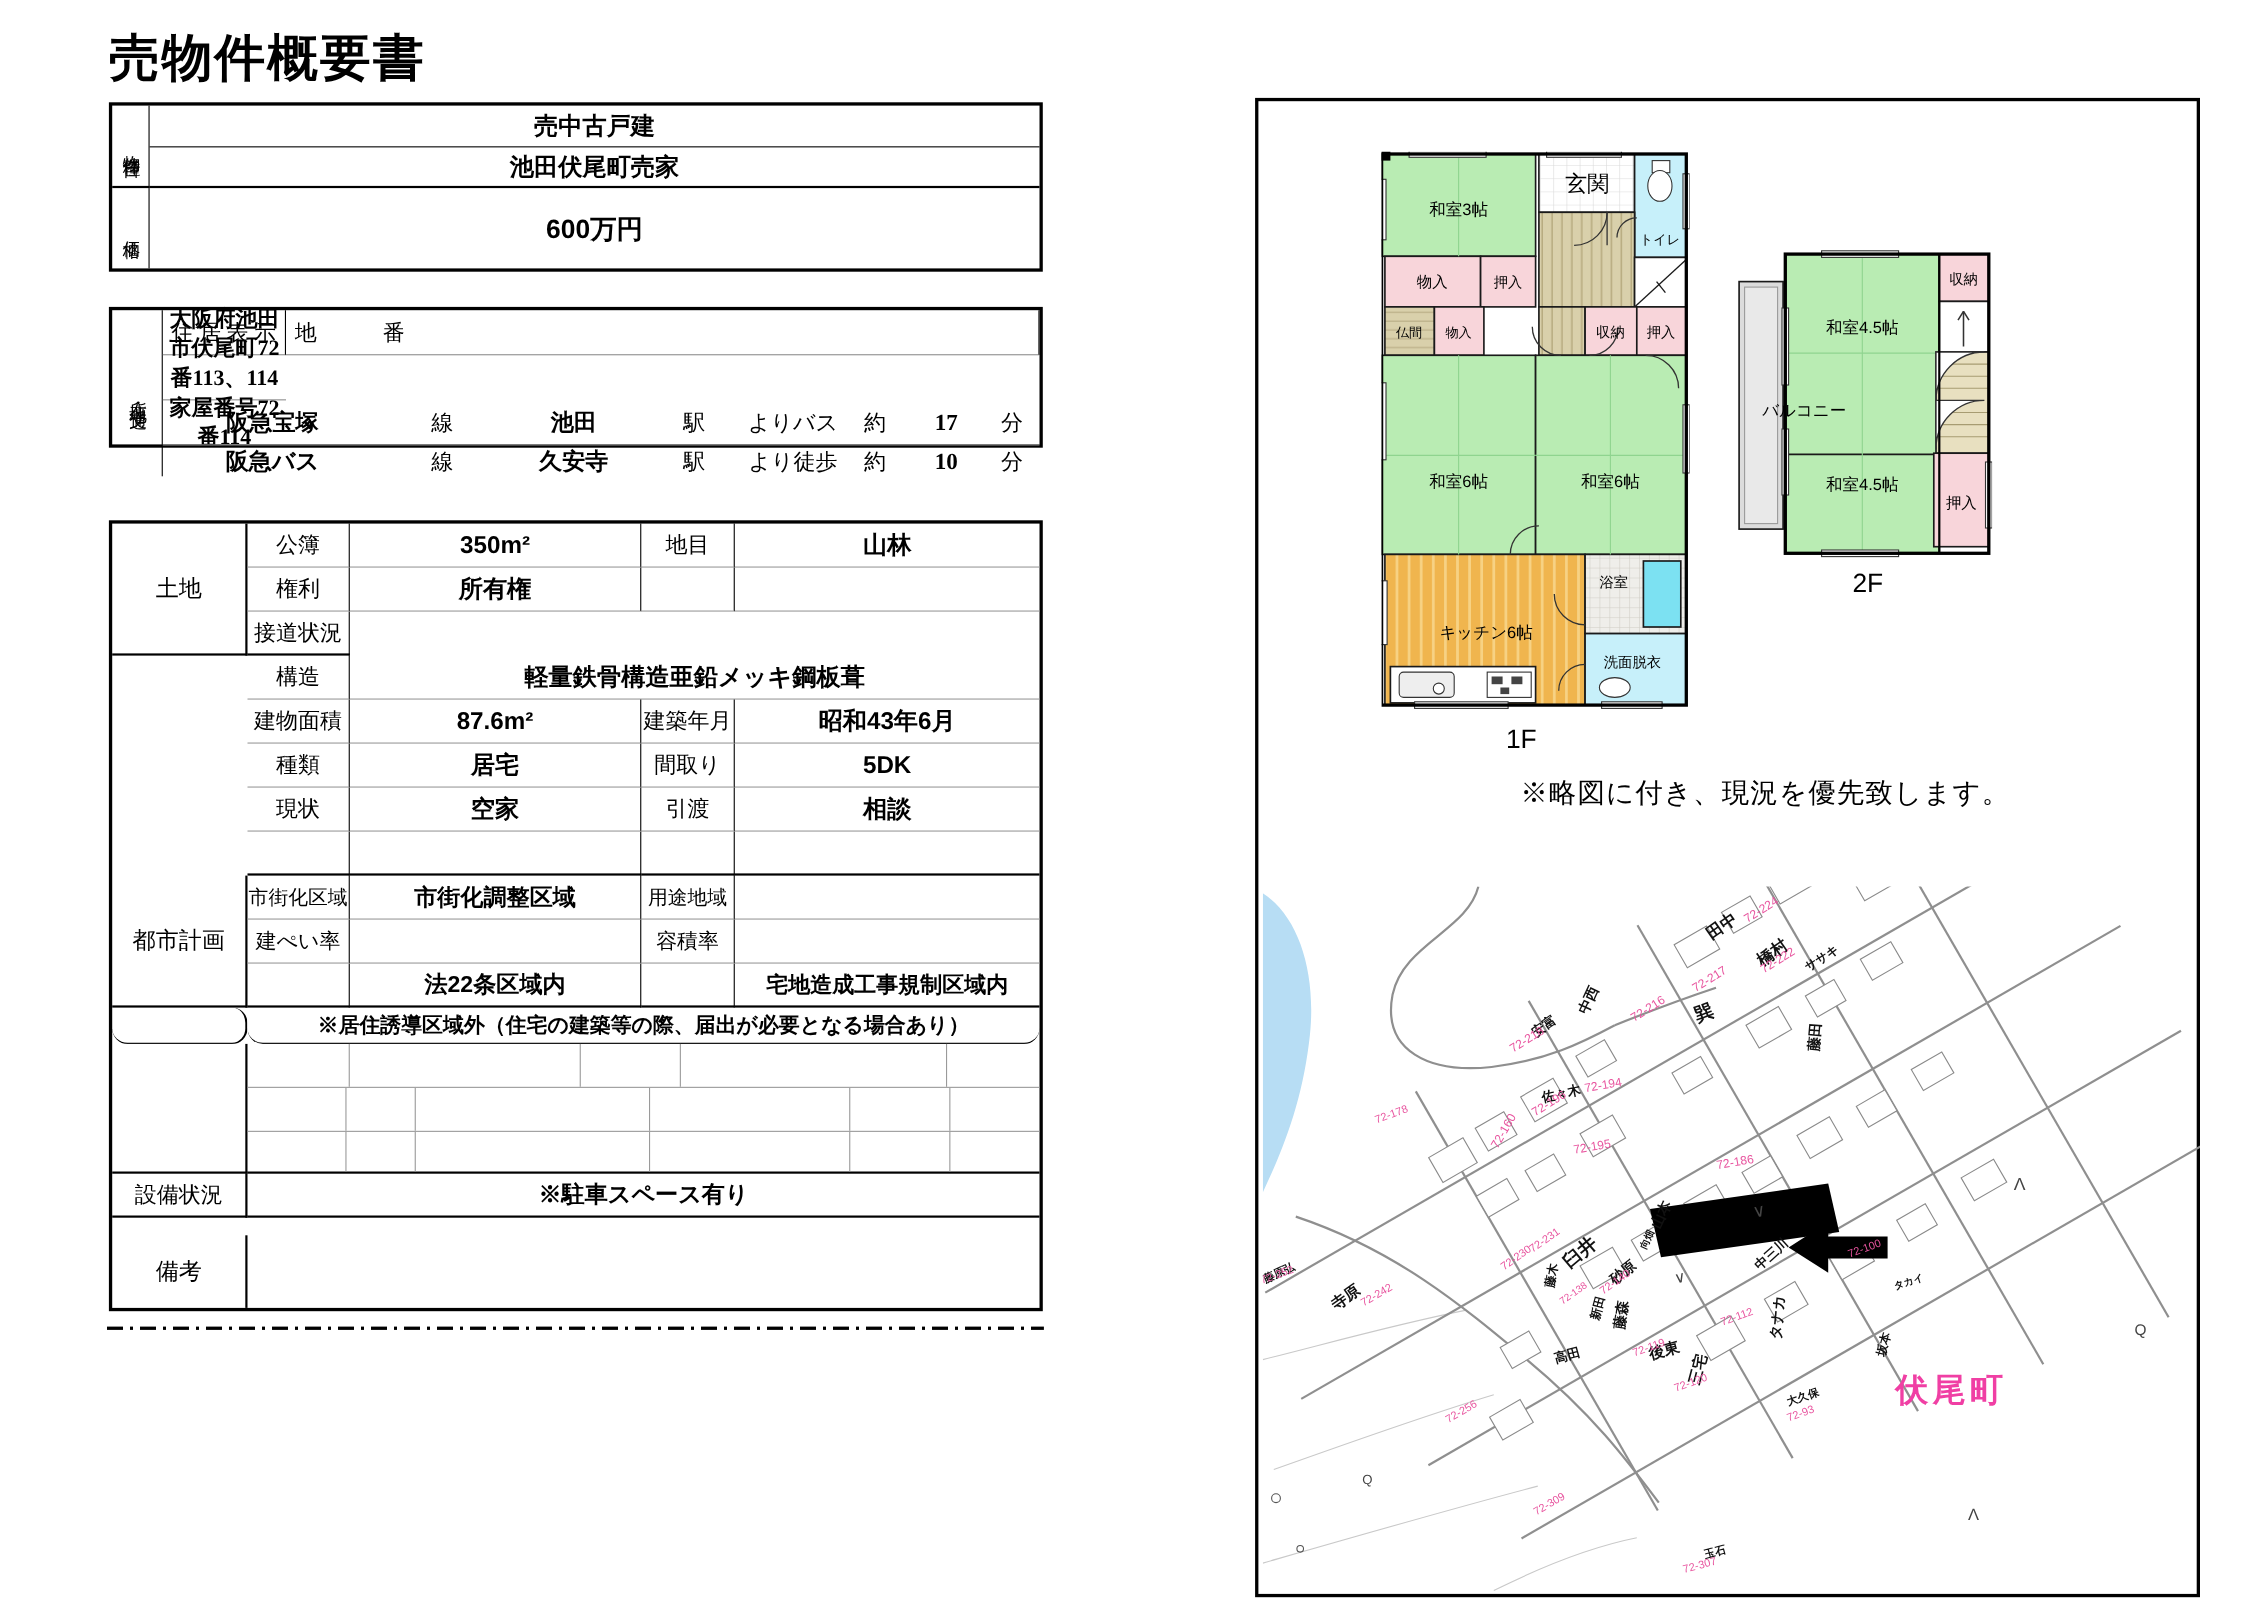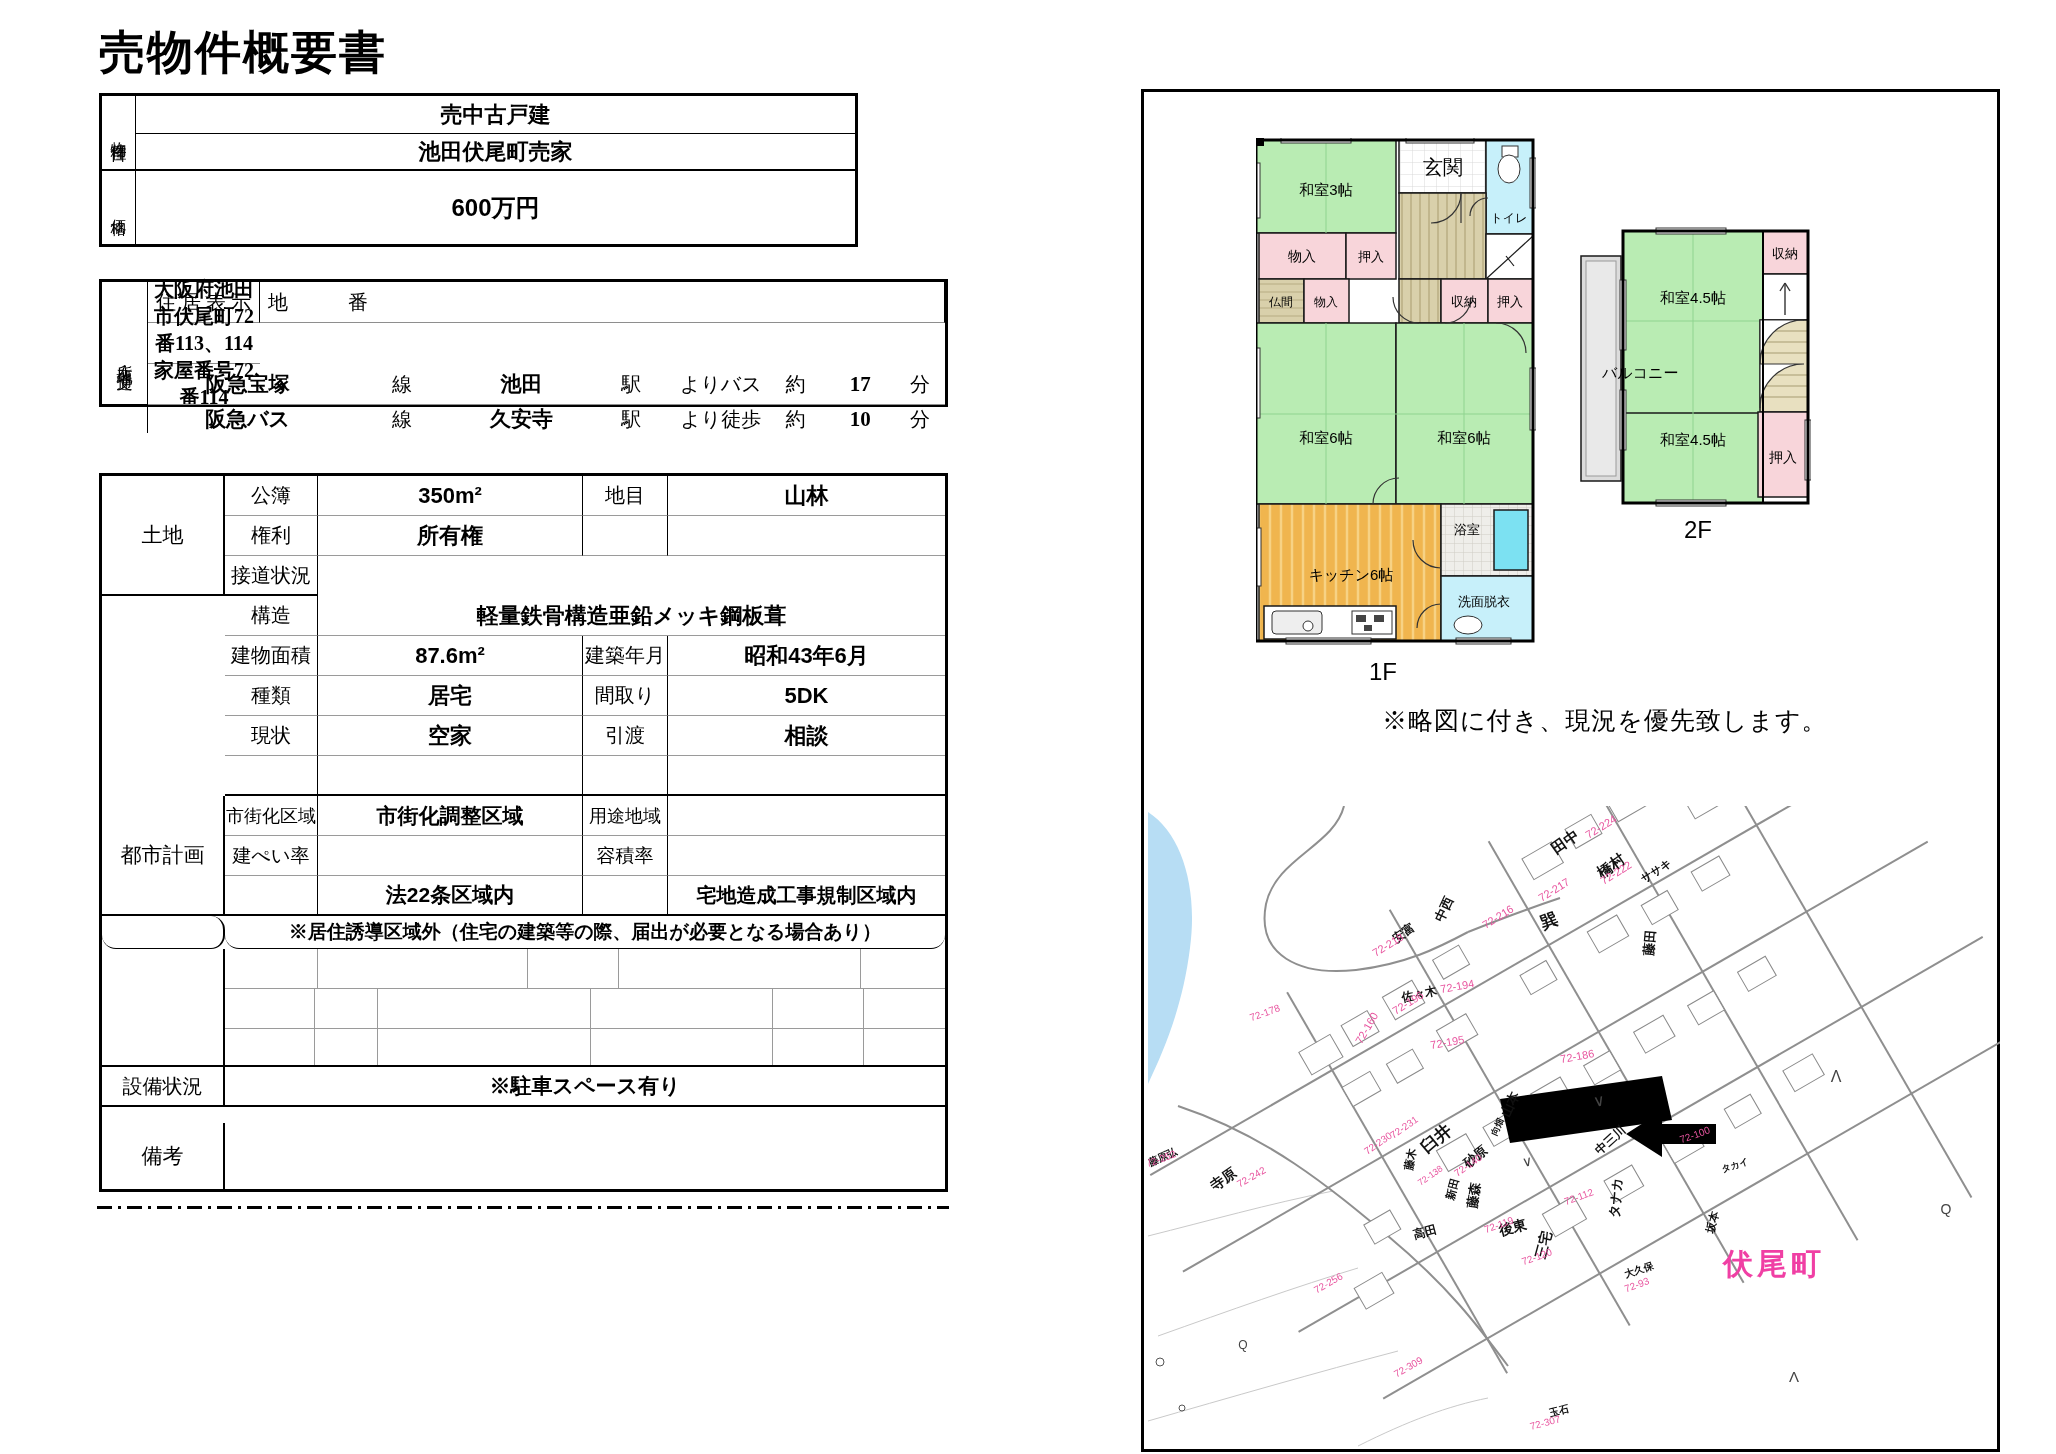--- a/index.html
+++ b/index.html
@@ -5,21 +5,21 @@
   html,body{margin:0;padding:0;background:#fff;}
   .page{position:relative;width:2056px;height:1454px;background:#fff;overflow:hidden;
         font-family:"Liberation Sans",sans-serif;color:#000;}
   .abs{position:absolute;}
   .title{position:absolute;left:99px;top:22px;margin:0;font-size:46px;font-weight:900;letter-spacing:2px;}
   .bold{font-weight:bold;}
   .cc{display:flex;align-items:center;justify-content:center;text-align:center;}
   .vtext{writing-mode:vertical-rl;text-orientation:upright;letter-spacing:2px;font-size:16px;line-height:1;}
 
   
-  .tableA{left:99px;top:93px;width:759px;height:154px;border:3px solid #000;box-sizing:border-box;
+  .tableA{left:99px;top:93px;width:849px;height:154px;border:3px solid #000;box-sizing:border-box;
           display:grid;grid-template-columns:34px 1fr;grid-template-rows:38px 37px 1fr;}
   .tableA>div{box-sizing:border-box;}
   .ta-lab{grid-row:1/3;grid-column:1;border-right:1px solid #000;border-bottom:2px solid #000;}
   .ta-r1{grid-row:1;grid-column:2;border-bottom:1px solid #000;font-size:22px;}
   .ta-r2{grid-row:2;grid-column:2;border-bottom:2px solid #000;font-size:22px;}
   .ta-plab{grid-row:3;grid-column:1;border-right:1px solid #000;}
   .ta-price{grid-row:3;grid-column:2;font-size:24px;}
 
   
   .tableB{left:99px;top:279px;width:849px;height:128px;border:3px solid #000;box-sizing:border-box;

